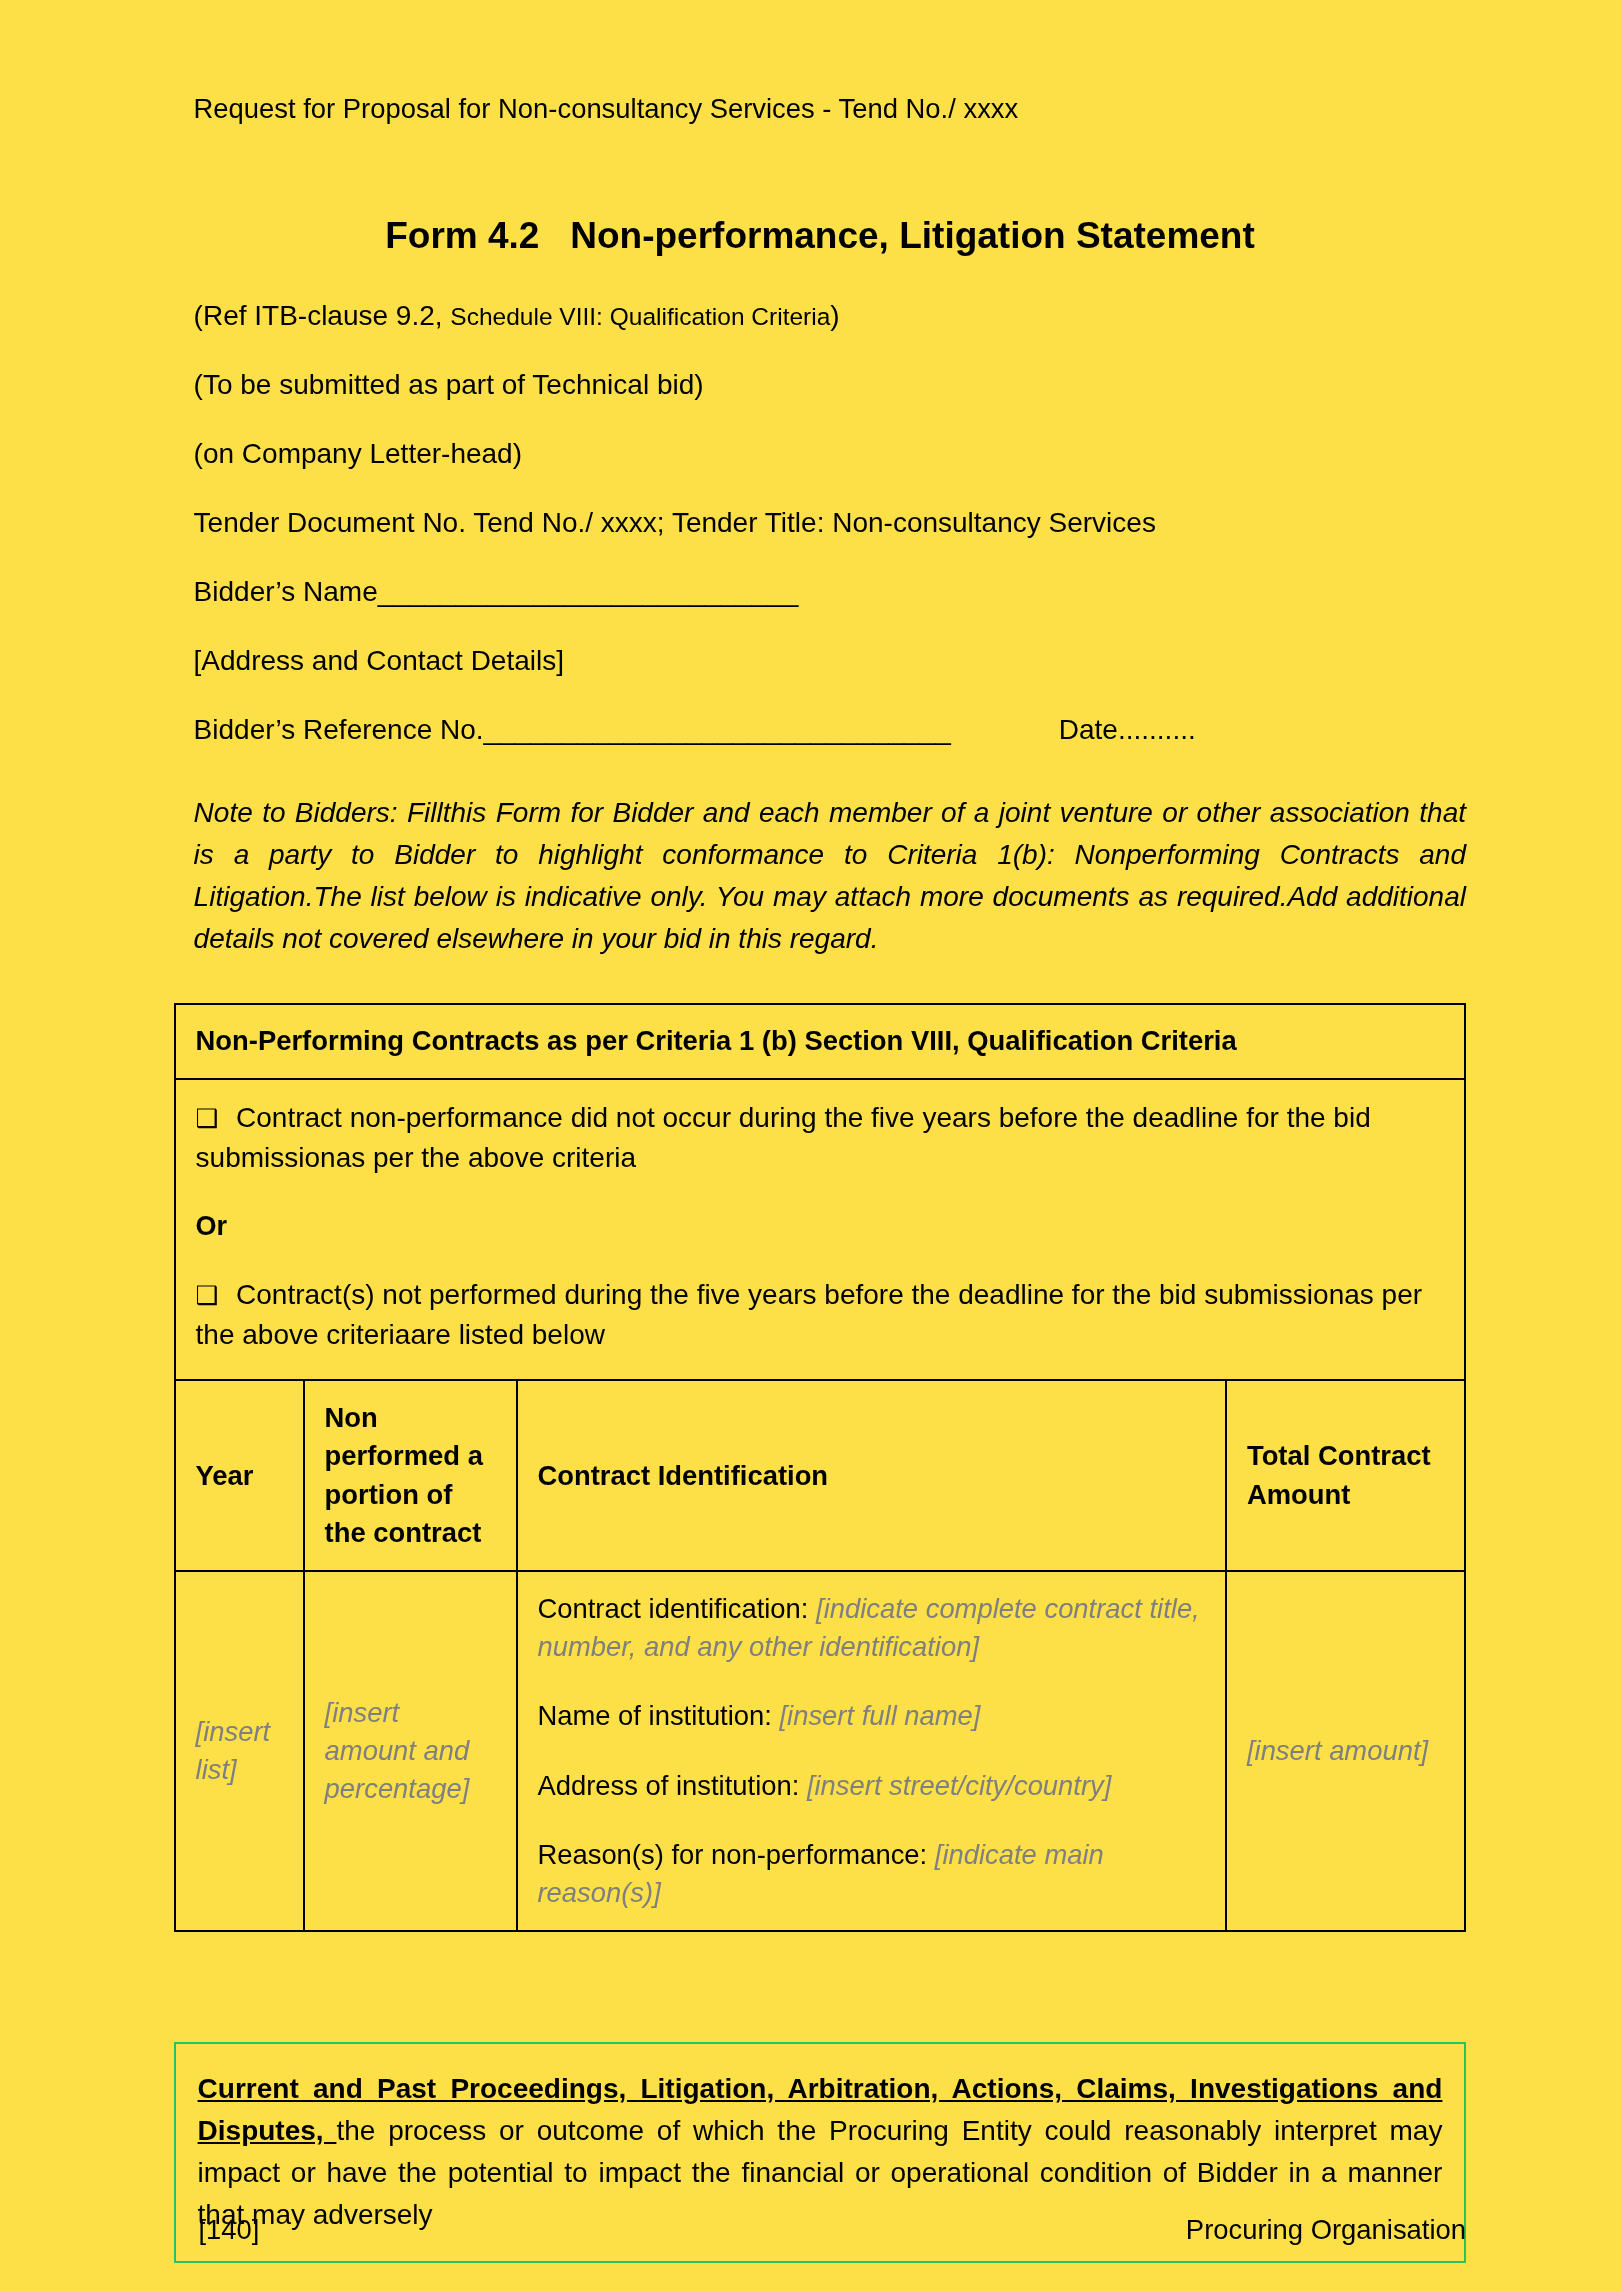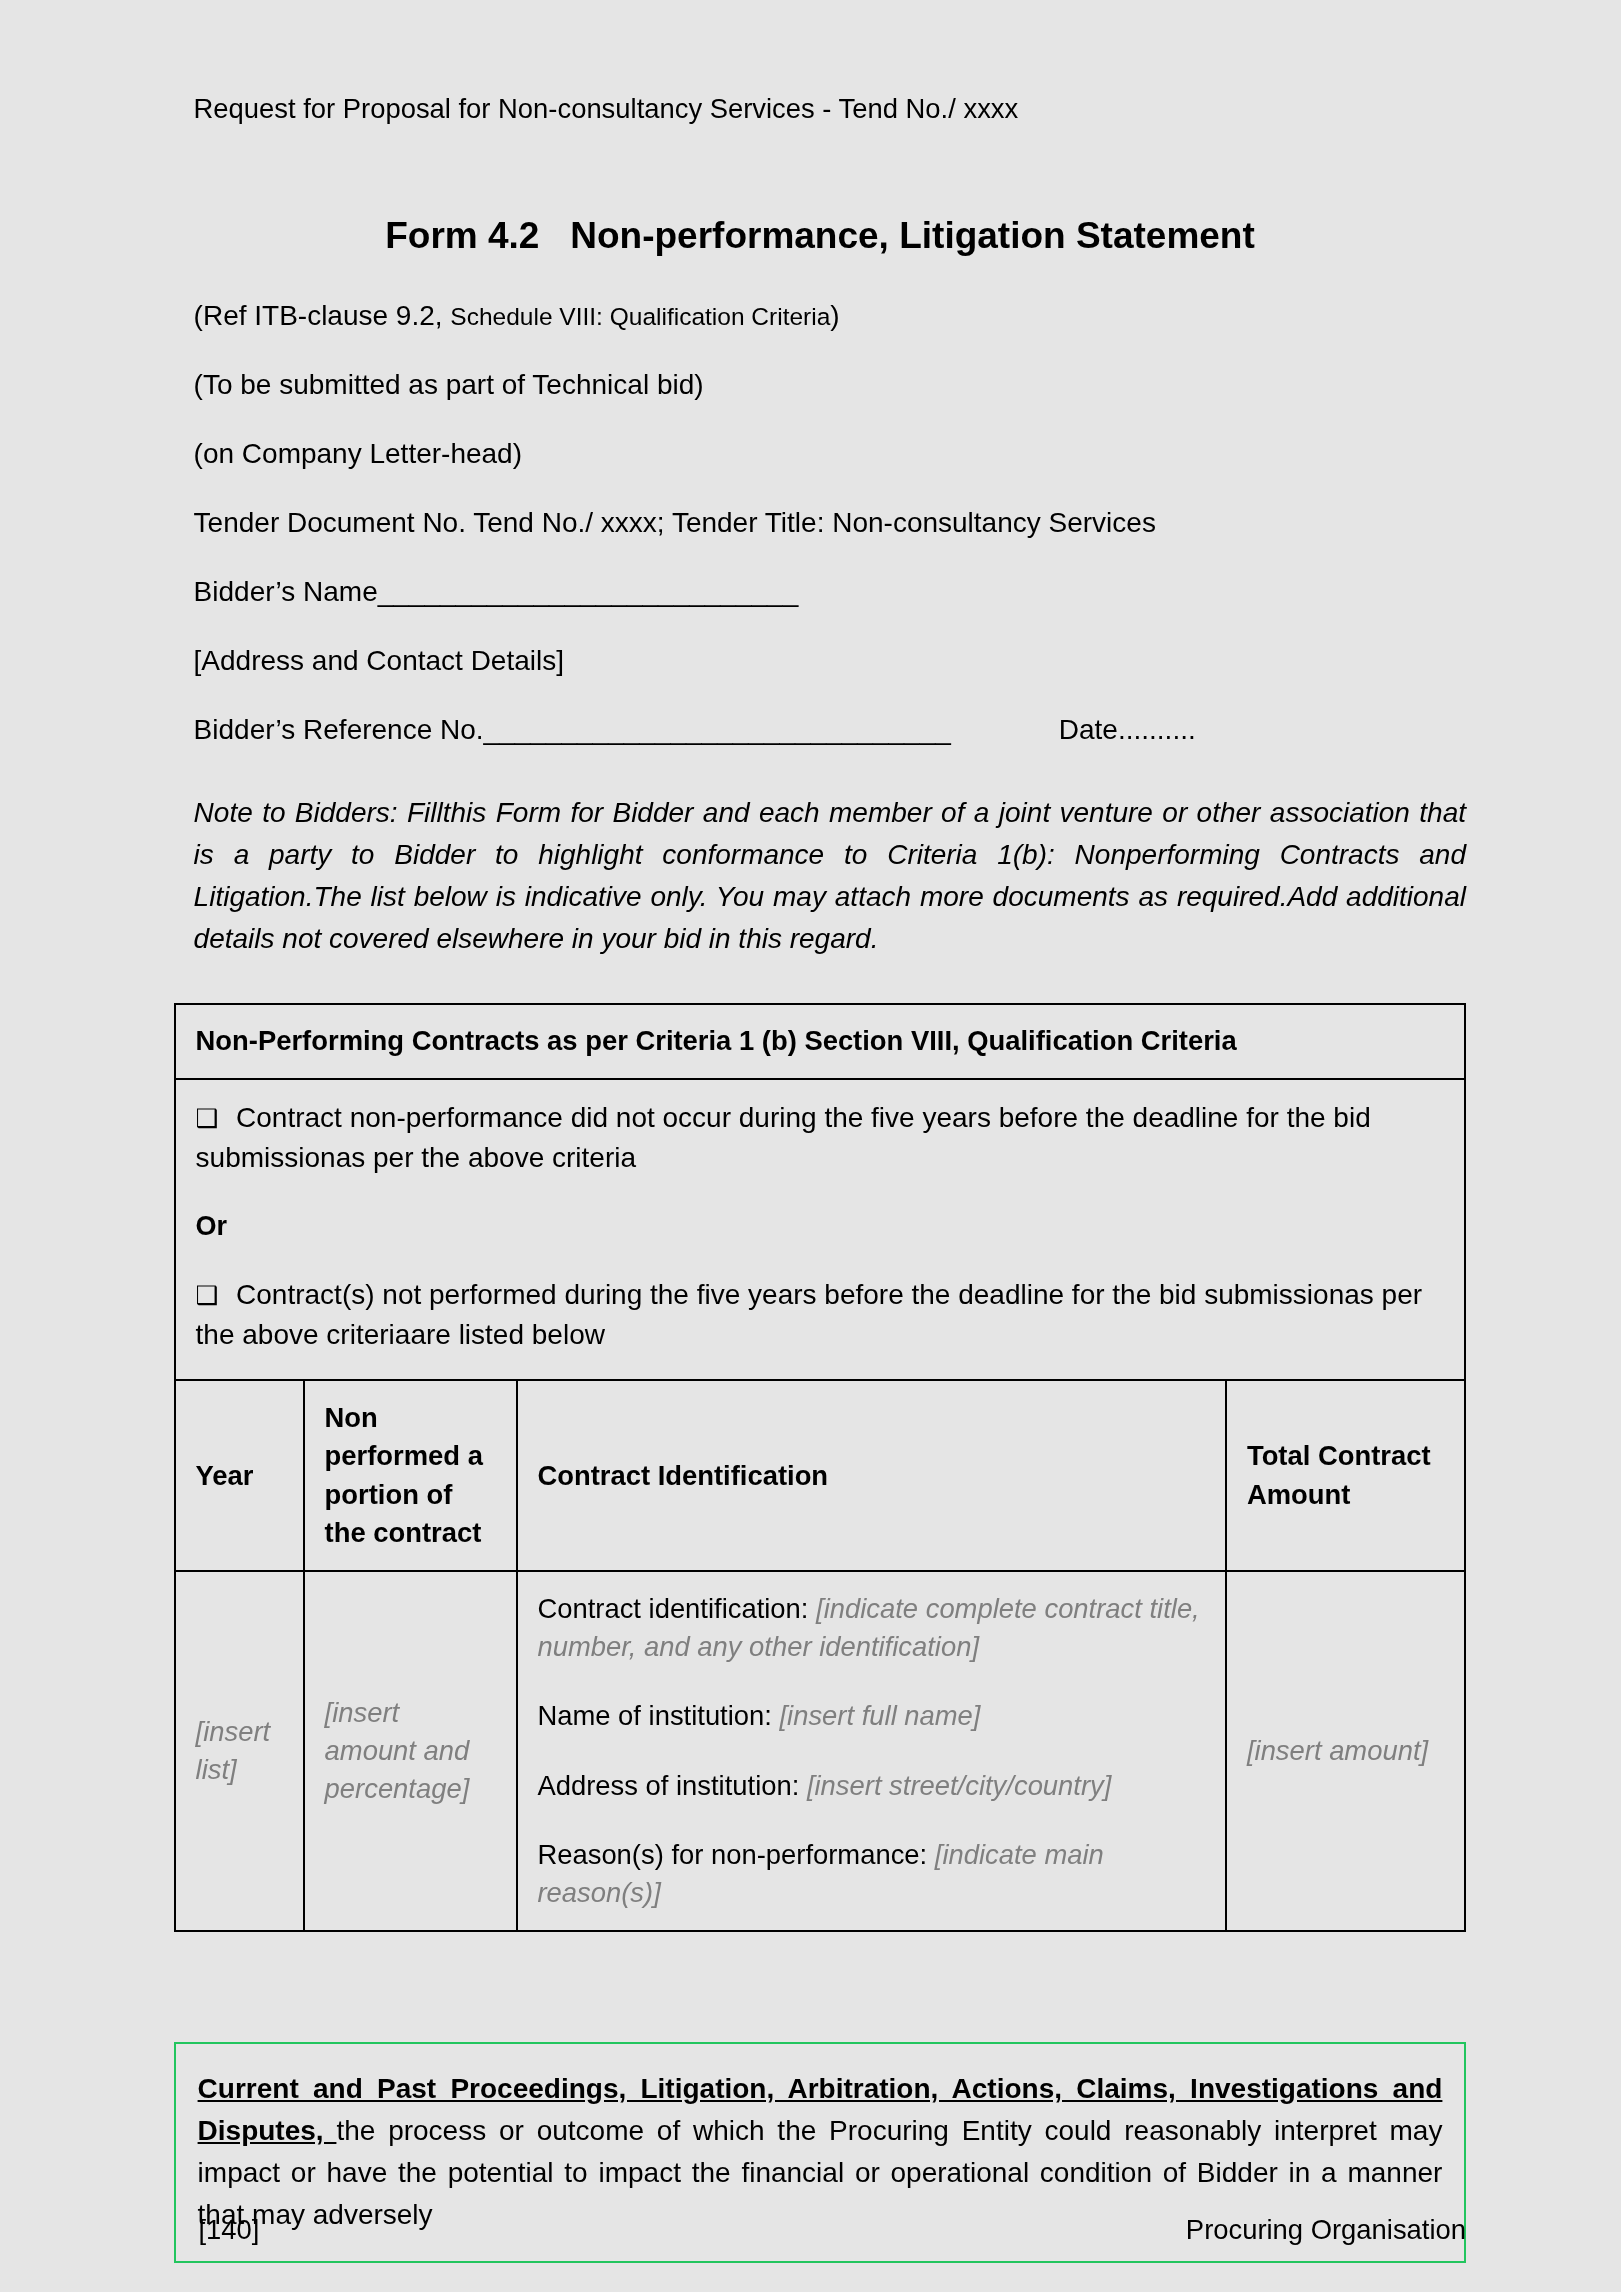--- a/index.html
+++ b/index.html
@@ -1,21 +1,21 @@
 <!DOCTYPE html>
 <html><head>
 <meta charset="utf-8">
 <style>
   * { margin: 0; padding: 0; box-sizing: border-box; }
   html, body { background: #ffffff; }
   .page {
     position: relative;
     width: 1621px;
     height: 2293px;
-    background: #e5e5e5;
+    background: #fde047;
     color: #000000;
     font-family: "Liberation Sans", sans-serif;
     padding: 93px 155px 0 174px;
     overflow: hidden;
   }
   .running-header {
     font-size: 27.4px;
     padding-left: 19.6px;
     margin-bottom: 90px;
   }

